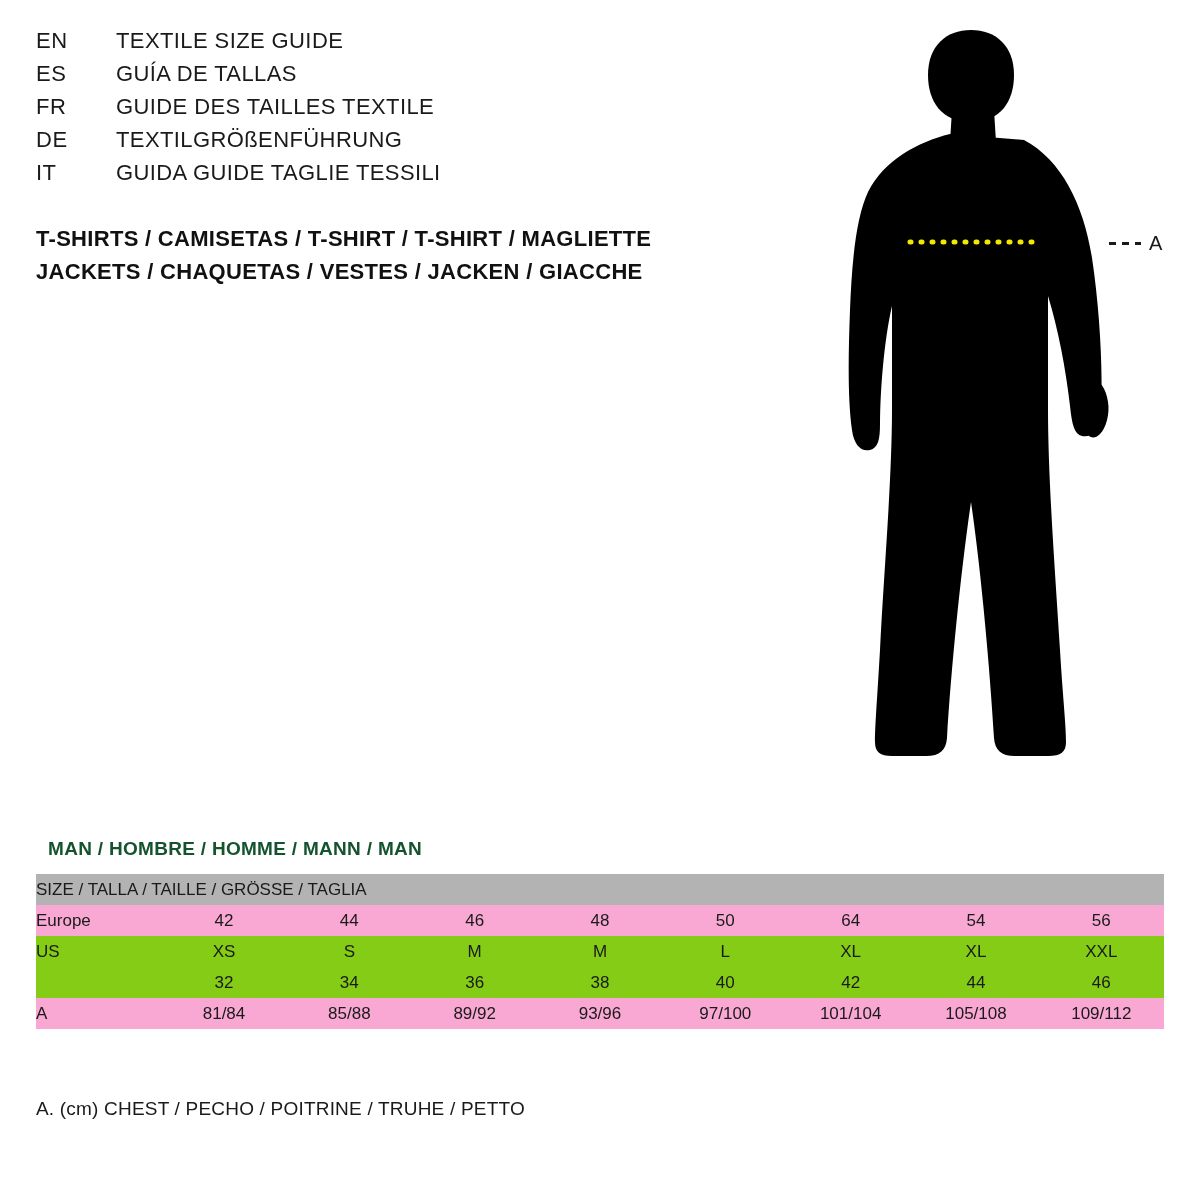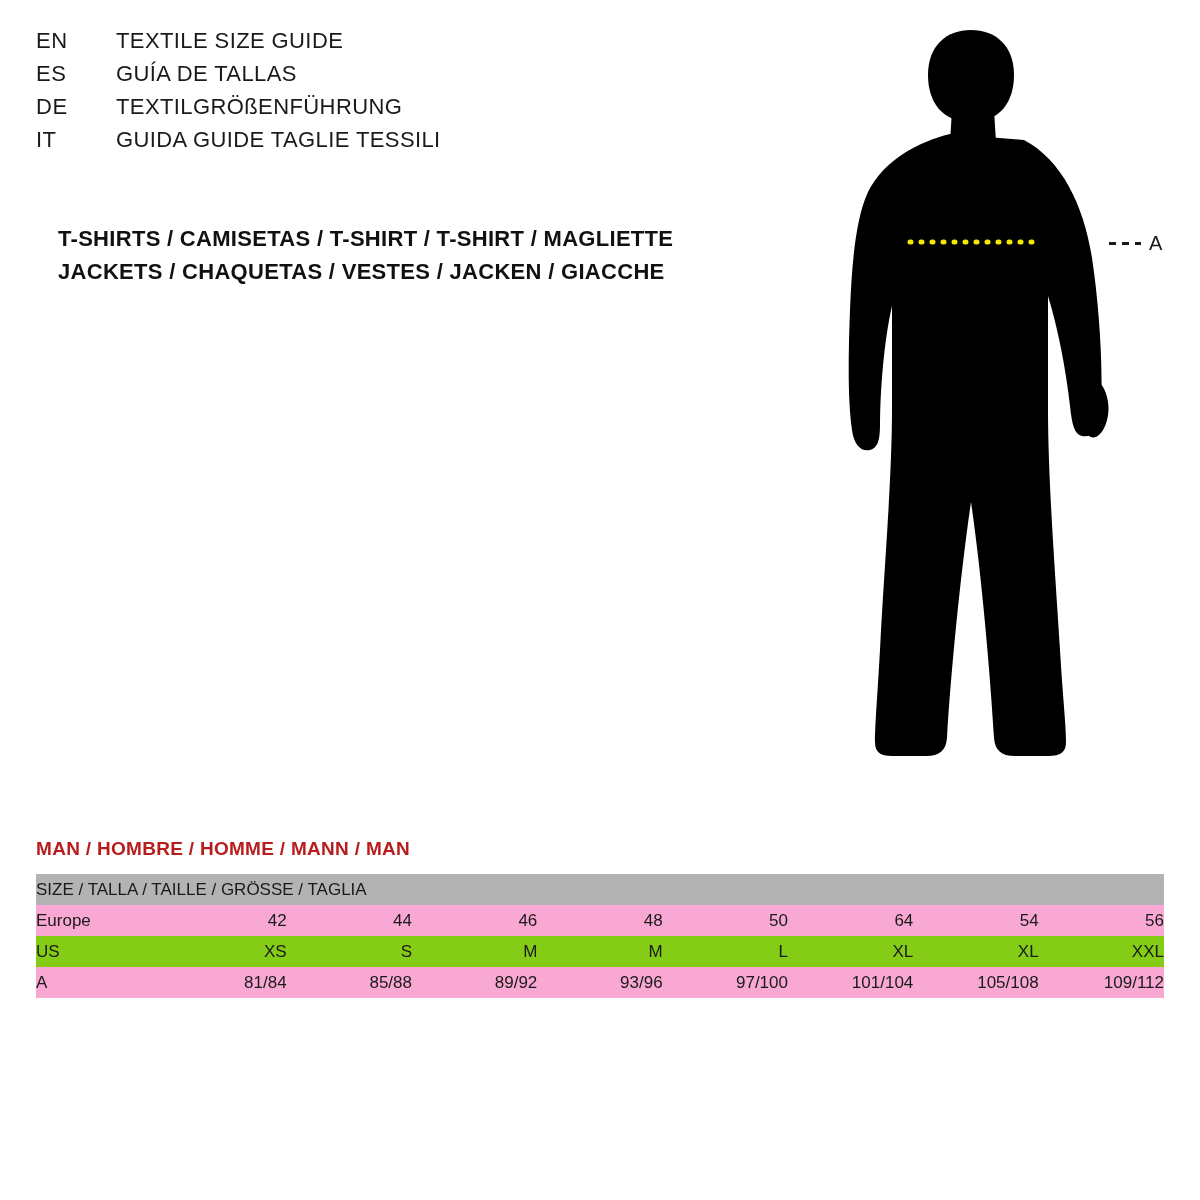--- a/index.html
+++ b/index.html
@@ -52,21 +52,20 @@
     top: 222px;
     width: 760px;
   }
   .garment-line {
     font-size: 22px;
     font-weight: bold;
     letter-spacing: 0.3px;
     line-height: 33px;
     white-space: nowrap;
     color: #111111;
-    margin-left: 22px;
   }
 
   
   .figure-wrap {
     position: absolute;
     left: 800px;
     top: 10px;
     width: 400px;
     height: 790px;
   }
@@ -94,43 +93,44 @@
   .table-section {
     position: absolute;
     left: 36px;
     top: 838px;
     width: 1128px;
   }
   .section-title {
     font-size: 19px;
     font-weight: bold;
     letter-spacing: 0.3px;
-    color: #b91c1c;
+    color: #14532d;
     margin-bottom: 14px;
+    margin-left: 12px;
   }
   table.size-table {
     border-collapse: collapse;
     width: 1128px;
     table-layout: fixed;
   }
   table.size-table td {
     height: 31px;
     font-size: 17px;
     color: #1a1a1a;
     padding: 0;
     vertical-align: middle;
     margin-top: 26px;
   }
   td.label-col {
     width: 162px;
     padding-left: 8px;
     text-align: left;
   }
   td.val {
-    text-align: right;
+    text-align: center;
   }
   tr.head-row td {
     background: #b3b3b3;
     font-size: 17px;
     color: #1a1a1a;
   }
   tr.row-alt td {
     background: #84cc16;
   }
   tr.row-plain td {
@@ -152,20 +152,24 @@
 <div class="page">
 
   <div class="lang-block">
     <div class="lang-row">
       <div class="lang-code">EN</div>
       <div class="lang-text">TEXTILE SIZE GUIDE</div>
     </div>
     <div class="lang-row">
       <div class="lang-code">ES</div>
       <div class="lang-text">GUÍA DE TALLAS</div>
+    </div>
+    <div class="lang-row">
+      <div class="lang-code">FR</div>
+      <div class="lang-text">GUIDE DES TAILLES TEXTILE</div>
     </div>
     <div class="lang-row">
       <div class="lang-code">DE</div>
       <div class="lang-text">TEXTILGRÖßENFÜHRUNG</div>
     </div>
     <div class="lang-row">
       <div class="lang-code">IT</div>
       <div class="lang-text">GUIDA GUIDE TAGLIE TESSILI</div>
     </div>
   </div>
@@ -242,29 +246,41 @@
           <td class="label-col">US</td>
           <td class="val">XS</td>
           <td class="val">S</td>
           <td class="val">M</td>
           <td class="val">M</td>
           <td class="val">L</td>
           <td class="val">XL</td>
           <td class="val">XL</td>
           <td class="val">XXL</td>
         </tr>
+        <tr class="row-alt">
+          <td class="label-col"></td>
+          <td class="val">32</td>
+          <td class="val">34</td>
+          <td class="val">36</td>
+          <td class="val">38</td>
+          <td class="val">40</td>
+          <td class="val">42</td>
+          <td class="val">44</td>
+          <td class="val">46</td>
+        </tr>
         <tr class="row-plain">
           <td class="label-col">A</td>
           <td class="val">81/84</td>
           <td class="val">85/88</td>
           <td class="val">89/92</td>
           <td class="val">93/96</td>
           <td class="val">97/100</td>
           <td class="val">101/104</td>
           <td class="val">105/108</td>
           <td class="val">109/112</td>
         </tr>
       </tbody>
     </table>
   </div>
 
+  <div class="footnote">A. (cm) CHEST / PECHO / POITRINE / TRUHE / PETTO</div>
 
 </div>
 
 </body></html>

